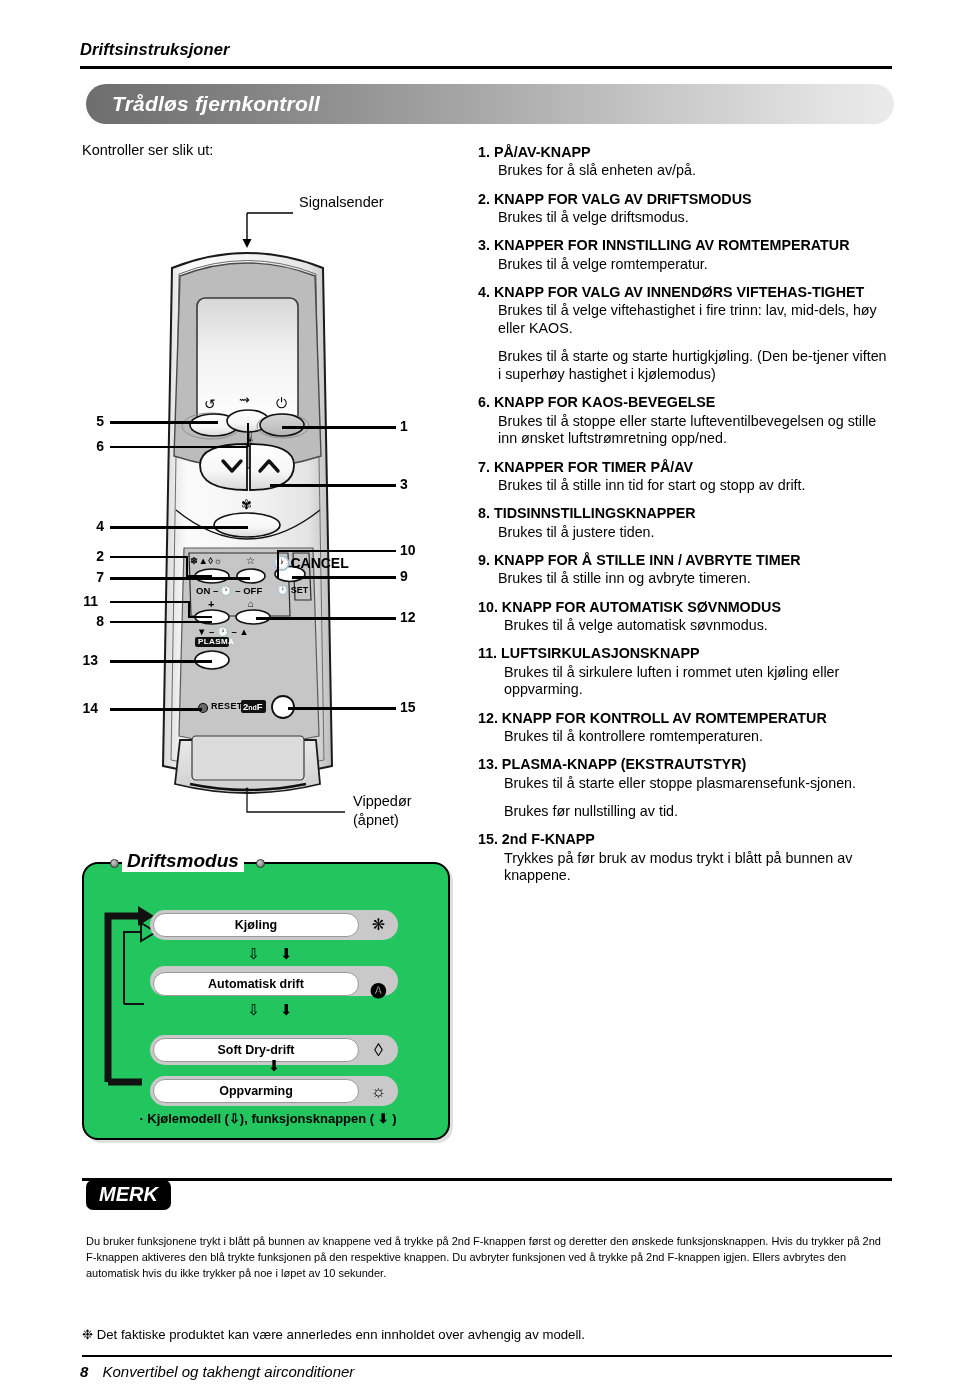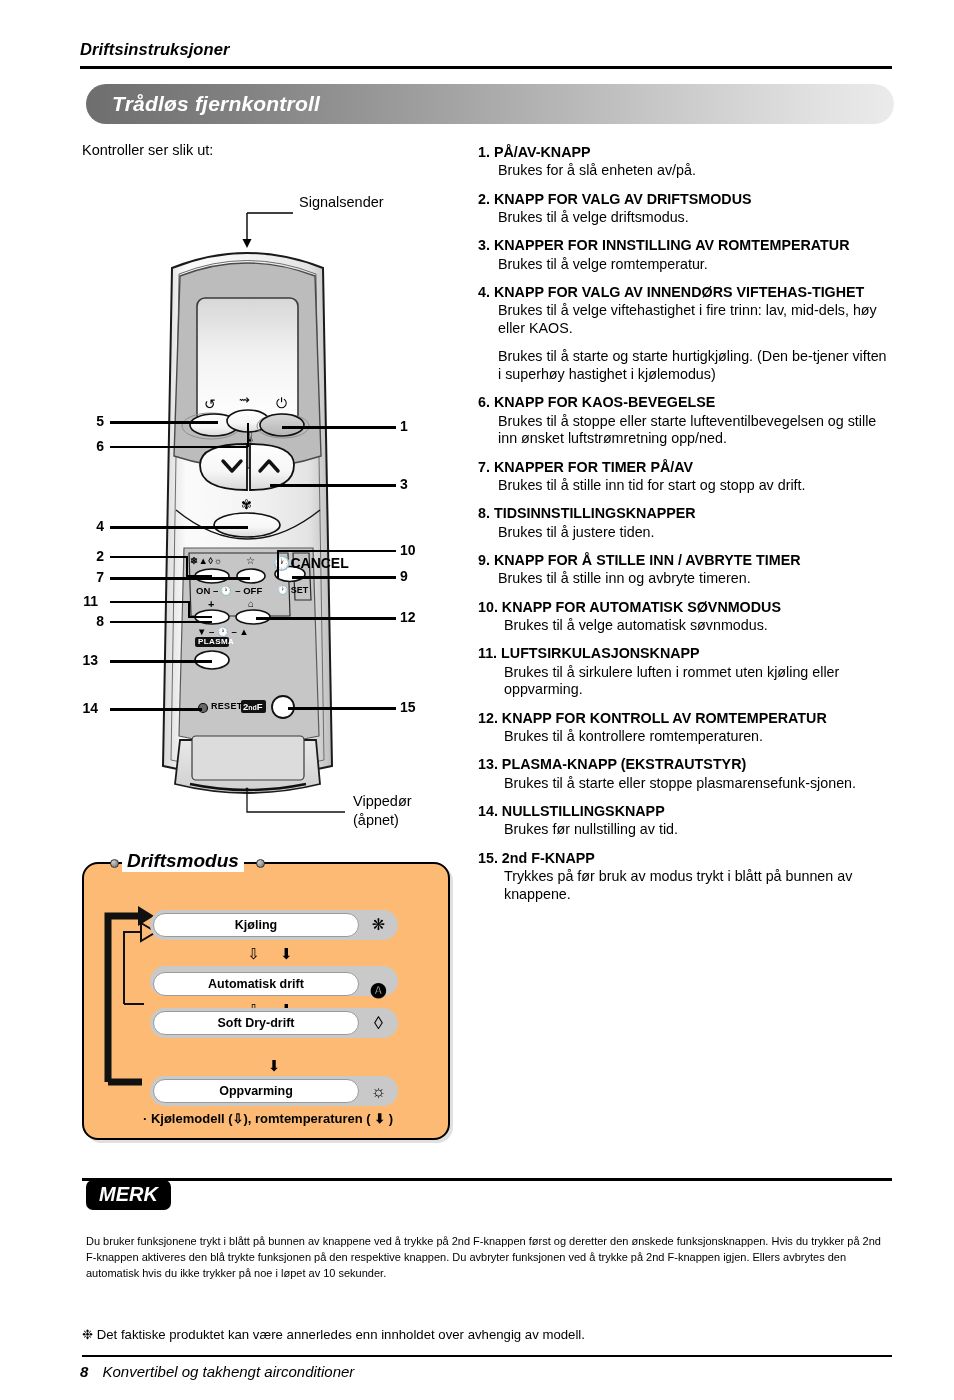--- a/index.html
+++ b/index.html
@@ -71,21 +71,21 @@
   }
   .spec-body {
     font-size: 14.3px; line-height: 1.24; padding-left: 20px; margin-top: 1px;
   }
   .spec-item.wide .spec-title { text-indent: -26px; padding-left: 26px; }
   .spec-item.wide .spec-body { padding-left: 26px; }
 
   
   #driftsmodus-box {
     position: absolute; left: 82px; top: 862px; width: 368px; height: 278px;
-    border: 2.4px solid #000; border-radius: 16px; background:#fdba74;
+    border: 2.4px solid #000; border-radius: 16px; background:#22c55e;
     box-shadow: 3px 3px 0 rgba(0,0,0,.12);
   }
   #driftsmodus-title {
     position: absolute; left: 38px; top: -14px;
     font-style: italic; font-weight: 700; font-size: 19px; background:#fff; padding: 0 5px;
   }
   .dm-dot {
     position: absolute; width: 9px; height: 9px; border-radius: 50%;
     background: radial-gradient(circle at 30% 30%, #d0d0d0, #6a6a6a);
     border: 1.2px solid #333; top: -5px;
@@ -384,21 +384,20 @@
     <div class="spec-title"><span>12.</span> <span>KNAPP FOR KONTROLL AV ROMTEMPERATUR</span></div>
     <div class="spec-body">Brukes til å kontrollere romtemperaturen.</div>
   </div>
 
   <div class="spec-item wide">
     <div class="spec-title"><span>13.</span> <span>PLASMA-KNAPP (EKSTRAUTSTYR)</span></div>
     <div class="spec-body">Brukes til å starte eller stoppe plasmarensefunk-sjonen.</div>
   </div>
 
   <div class="spec-item wide">
-    <div class="spec-title"><span>14.</span> <span>NULLSTILLINGSKNAPP</span></div>
     <div class="spec-body">Brukes før nullstilling av tid.</div>
   </div>
 
   <div class="spec-item wide">
     <div class="spec-title"><span>15.</span> <span>2nd F-KNAPP</span></div>
     <div class="spec-body">Trykkes på før bruk av modus trykt i blått på bunnen av knappene.</div>
   </div>
 </div>
 
 <div id="driftsmodus-box">
@@ -424,33 +423,33 @@
 
   <div class="arrow-pair" style="top:82px;">⇩ ⬇</div>
 
   <div class="mode-row" style="top:102px;align-items:flex-end;">
     <div class="mode-pill">Automatisk drift</div>
     <div class="mode-icon" style="font-weight:700;font-size:15px;">🅐</div>
   </div>
 
   <div class="arrow-pair" style="top:138px;">⇩ ⬇</div>
 
-  <div class="mode-row" style="top:144px;">
+  <div class="mode-row" style="top:171px;">
     <div class="mode-pill">Soft Dry-drift</div>
     <div class="mode-icon" style="font-size:18px;">◊</div>
   </div>
 
   <div class="arrow-pair" style="top:194px;letter-spacing:0;">⬇</div>
 
   <div class="mode-row" style="top:212px;">
     <div class="mode-pill">Oppvarming</div>
     <div class="mode-icon" style="font-size:17px;">☼</div>
   </div>
 
-  <div id="dm-footer">· Kjølemodell (⇩), romtemperaturen ( ⬇ )</div>
+  <div id="dm-footer">· Kjølemodell (⇩), funksjonsknappen ( ⬇ )</div>
 </div>
 
 <div id="merk-rule"></div>
 <div id="merk-badge">MERK</div>
 <div id="merk-body">Du bruker funksjonene trykt i blått på bunnen av knappene ved å trykke på 2nd F-knappen først og deretter den ønskede funksjonsknappen. Hvis du trykker på 2nd F-knappen aktiveres den blå trykte funksjonen på den respektive knappen. Du avbryter funksjonen ved å trykke på 2nd F-knappen igjen. Ellers avbrytes den automatisk hvis du ikke trykker på noe i løpet av 10 sekunder.</div>
 <div id="merk-note">❉ Det faktiske produktet kan være annerledes enn innholdet over avhengig av modell.</div>
 
 <div id="footer-rule"></div>
 <div id="footer">
   <span class="pg">8</span>

